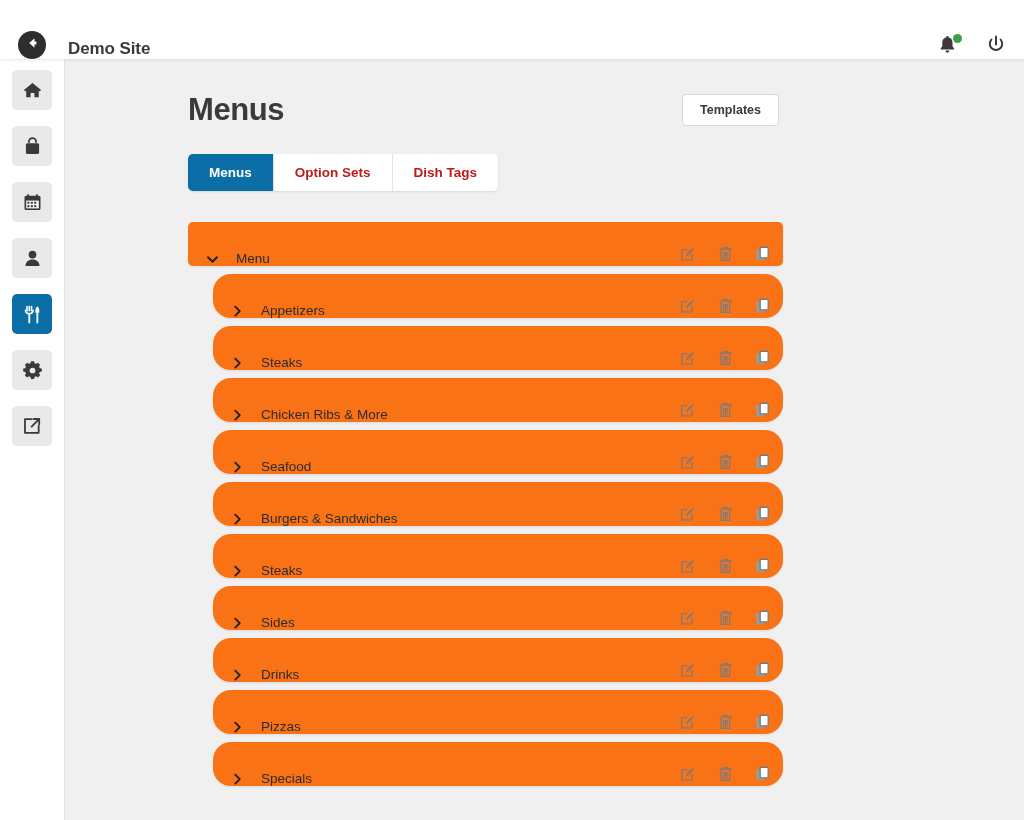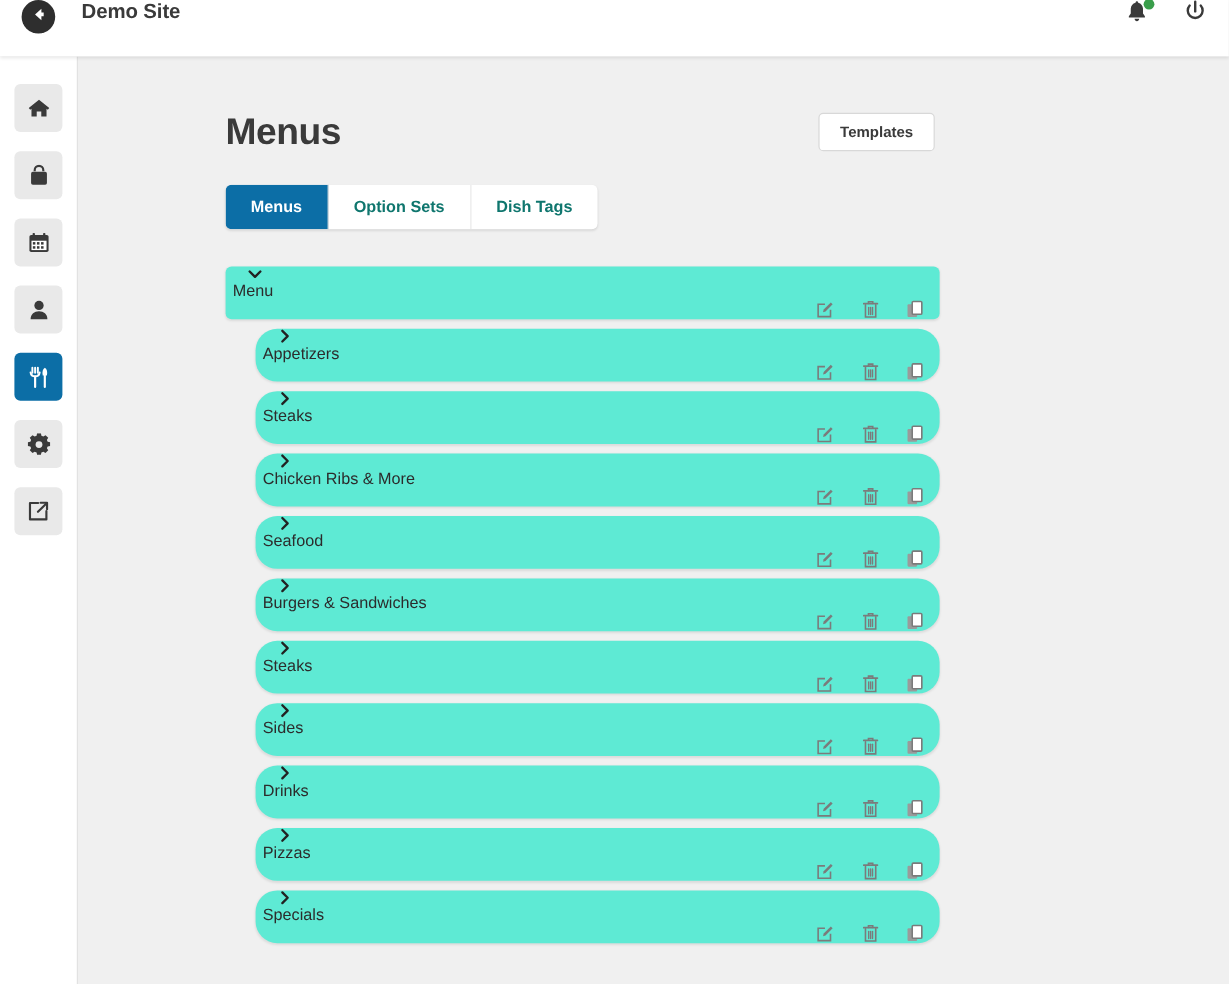--- a/index.html
+++ b/index.html
@@ -6,23 +6,23 @@
   html, body {
     width: 1024px; height: 820px;
     font-family: "Liberation Sans", sans-serif;
     background: #f0f0f0;
     overflow: hidden;
   }
 
   
   .topbar {
     position: absolute; top: 0; left: 0;
-    width: 1024px; height: 47px;
+    width: 1024px; height: 59px;
     background: #ffffff;
-    display: flex; align-items: flex-start;
+    display: flex; align-items: flex-end;
     box-shadow: 0 1px 3px rgba(0,0,0,0.10);
     z-index: 20;
   }
   .back-btn {
     margin-left: 18px;
     width: 28px; height: 28px;
     border-radius: 50%;
     background: #2e2e2e;
     display: flex; align-items: center; justify-content: center;
     cursor: pointer;
@@ -96,40 +96,39 @@
   .tabs {
     margin: 26px 0 0 123px;
     display: flex;
     border-radius: 5px;
     overflow: hidden;
     width: max-content;
     box-shadow: 0 1px 2px rgba(0,0,0,0.10);
   }
   .tab {
     background: #ffffff;
-    color: #0f766e;
+    color: #b91c1c;
     font-size: 13.5px; font-weight: bold;
     padding: 11px 21px;
     cursor: pointer;
     border-right: 1px solid #e4e4e4;
     white-space: nowrap;
   }
   .tab:last-child { border-right: none; }
   .tab.active { background: #0c6ea6; color: #ffffff; }
 
   
   .rows { margin-top: 31px; }
   .row {
-    background: #5eead4;
+    background: #f97316;
     border-radius: 5px;
     height: 44px;
-    display: flex; align-items: flex-start;
+    display: flex; align-items: flex-end;
     box-shadow: 0 1px 2px rgba(0,0,0,0.09);
     margin-bottom: 8px;
-    flex-direction: column;
   }
   .row.level-0 { margin-left: 123px; margin-right: 52px; }
   .row.level-1 { margin-left: 148px; margin-right: 52px; border-radius: 18px; }
   .chev {
     width: 36px; display: flex; align-items: center; justify-content: center;
     cursor: pointer;
   }
   .row.level-0 .chev { margin-left: 6px; }
   .row.level-1 .chev { margin-left: 6px; }
   .row-label {

